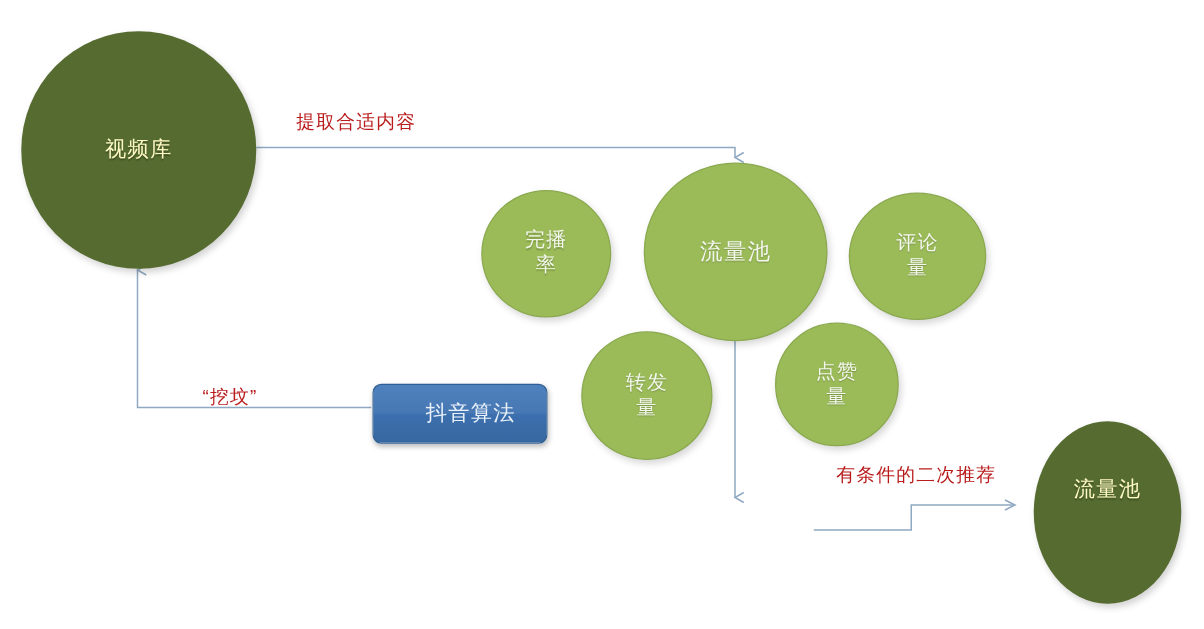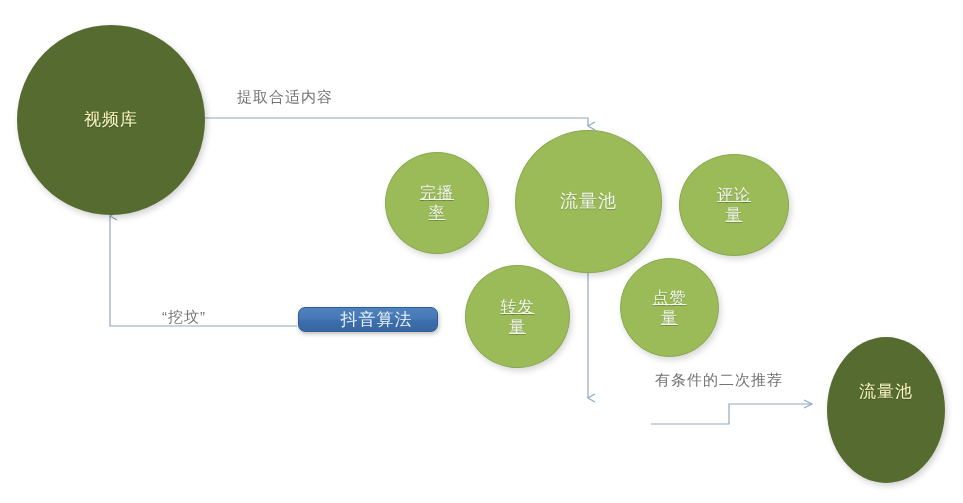--- a/index.html
+++ b/index.html
@@ -41,35 +41,35 @@
     border-radius: 50%;
     background: #9BBB59;
     border: 1.5px solid #8AA94E;
     box-shadow: 2px 3px 6px rgba(0,0,0,0.16);
     color: #f3f7ec;
     font-size: 16px;
     letter-spacing: 1px;
     text-shadow: 0 1px 1px rgba(0,0,0,0.22);
   }
   .ellipse-light.big { font-size: 18px; }
-  .ellipse-light .stack { display: block; text-decoration: underline; }
+  .ellipse-light .stack { display: block; }
   
   .box-blue {
     border-radius: 7px;
     background: linear-gradient(to bottom, #4E81BD 0%, #4778B4 48%, #3C6FAE 52%, #37679F 100%);
     border: 1.5px solid #2E5E93;
     box-shadow: 1px 2px 4px rgba(0,0,0,0.25);
     color: #eaf1f9;
     font-size: 17px;
     letter-spacing: 1px;
   }
   
   .edge-label {
     position: absolute;
-    color: #737373;
+    color: #b91c1c;
     font-size: 15px;
     white-space: nowrap;
     letter-spacing: 1px;
   }
   #edges {
     position: absolute;
     left: 0;
     top: 0;
     width: 963px;
     height: 503px;
@@ -132,28 +132,28 @@
     </span>
   </div>
 
   <div class="node ellipse-light" style="left:620px; top:258px; width:99px; height:99px;">
     <span>
       <span class="stack">点赞</span>
       <span class="stack">量</span>
     </span>
   </div>
 
-  <div class="node box-blue" style="left:298px; top:307px; width:140px; height:25px;padding-left:17px;">
+  <div class="node box-blue" style="left:298px; top:307px; width:140px; height:48px;padding-left:17px;">
     <span>抖音算法</span>
   </div>
 
 
   <div class="node ellipse-dark" style="left:827px; top:337px; width:118px; height:146px;">
     <span style="position:relative; top:-18px;">流量池</span>
   </div>
 
   <div class="edge-label" style="left:237px; top:88px;">提取合适内容</div>
 
   <div class="edge-label" style="left:162px; top:308px;">“挖坟”</div>
 
-  <div class="edge-label" style="left:655px; top:371px;">有条件的二次推荐</div>
+  <div class="edge-label" style="left:669px; top:371px;">有条件的二次推荐</div>
 
 </div>
 
 </body></html>

